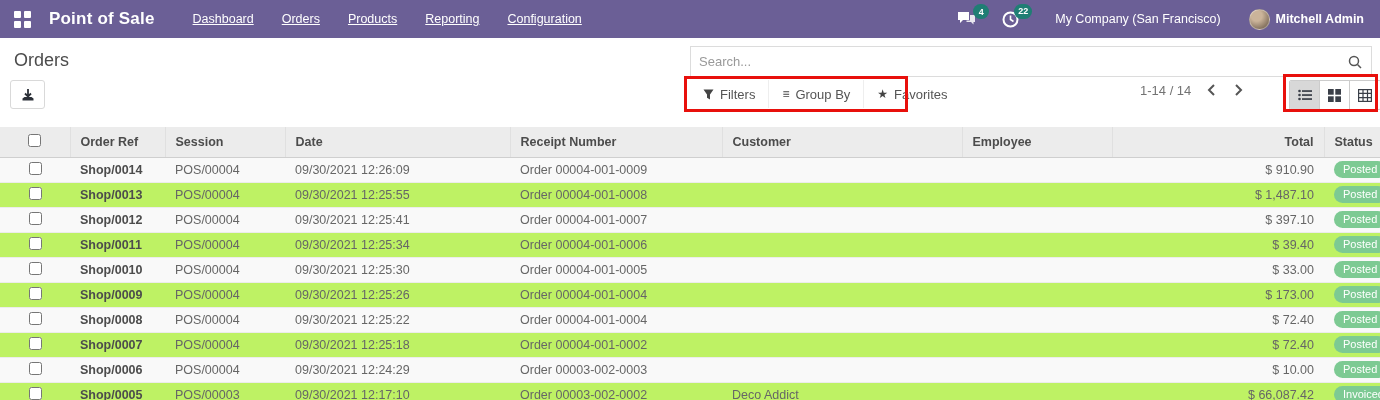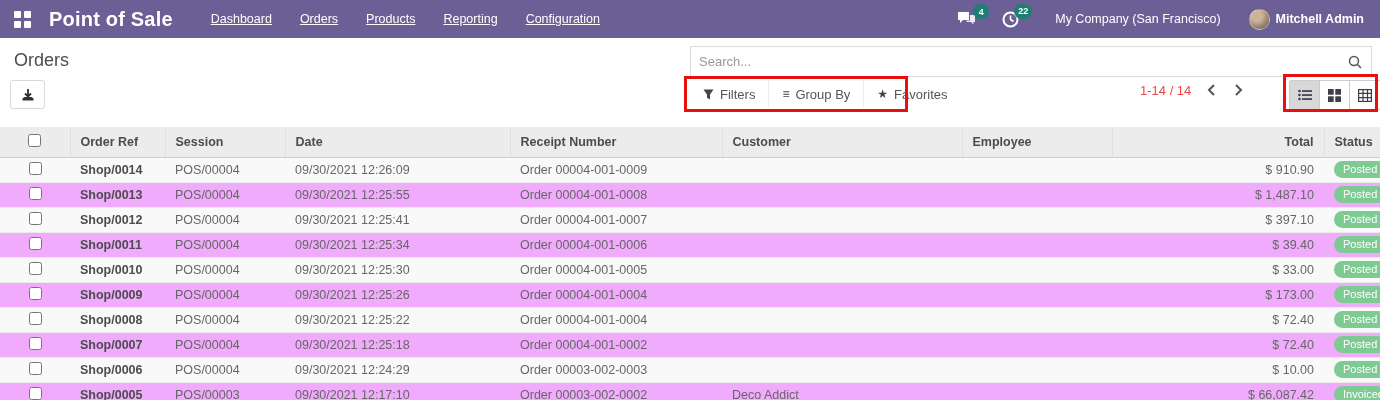--- a/index.html
+++ b/index.html
@@ -7,21 +7,21 @@
   body { font-family: "Liberation Sans", "DejaVu Sans", sans-serif; background: #fff; position: relative; }
 
   
   .topbar {
     position: absolute; left: 0; top: 0; width: 1380px; height: 38px;
     background: #6b5f96; color: #fff; display: flex; align-items: center;
   }
   .apps-icon { width: 17px; height: 17px; margin-left: 14px; display: grid;
     grid-template-columns: 7px 7px; grid-template-rows: 7px 7px; gap: 3px; cursor: pointer; }
   .apps-icon span { background: #fff; border-radius: 1px; }
-  .brand { font-size: 20px; font-weight: bold; margin-left: 18px; letter-spacing: .2px; cursor: pointer; }
+  .brand { font-size: 17px; font-weight: bold; margin-left: 18px; letter-spacing: .2px; cursor: pointer; }
   .menu { display: flex; margin-left: 24px; height: 38px; text-decoration: underline; }
   .menu-item { font-size: 12.5px; padding: 0 14px; display: flex; align-items: center; cursor: pointer; }
 
   .topbar-right { margin-left: auto; display: flex; align-items: center; height: 38px; }
   .systray-icon { position: relative; margin-right: 26px; cursor: pointer; display: flex; align-items: center; }
   .systray-icon svg { display: block; }
   .count-badge {
     position: absolute; top: -7px; right: -13px; min-width: 16px; height: 15px; padding: 0 4px;
     border-radius: 8px; font-size: 9px; font-weight: bold; color: #fff;
     display: flex; align-items: center; justify-content: center;
@@ -49,21 +49,21 @@
 
   .filter-group { position: absolute; left: 690px; top: 80px; height: 28px; display: flex;
     background: #fff; }
   .filter-btn { display: flex; align-items: center; gap: 6px; padding: 0 13px; font-size: 13px;
     color: #555; cursor: pointer; border-right: 1px solid #eee; background: #fff; border-top:0; border-bottom:0; border-left:0;
     font-family: inherit; }
   .filter-btn:last-child { border-right: 0; }
   .glyph-icon { font-size: 12px; color: #444; }
 
   .pager { position: absolute; left: 1140px; top: 82px; display: flex; align-items: center; gap: 14px; }
-  .pager-value { font-size: 13px; color: #ef4444; cursor: pointer; }
+  .pager-value { font-size: 13px; color: #737373; cursor: pointer; }
   .pager-arrow { cursor: pointer; display: flex; align-items: center; padding: 2px; }
 
   .view-switcher { position: absolute; left: 1289px; top: 80px; display: flex;
     border: 1px solid #ccc; border-radius: 2px; overflow: hidden; }
   .vs-btn { width: 30px; height: 28px; background: #fff; display: flex; align-items: center;
     justify-content: center; cursor: pointer; border-right: 1px solid #ccc; }
   .vs-btn:last-child { border-right: 0; }
   .vs-btn.active { background: #d8d8d8; }
 
   
@@ -74,21 +74,21 @@
   
   table { position: absolute; left: 0; top: 127px; width: 1380px; border-collapse: collapse; table-layout: fixed; }
   thead th { background: #ececec; height: 30px; font-size: 12.5px; color: #4c4c4c; text-align: left;
     font-weight: bold; padding: 0 10px; border-bottom: 1px solid #cfcfcf; border-right: 1px solid #e0e0e0;
     cursor: pointer; white-space: nowrap; overflow: hidden; }
   thead th.no-sep { border-right: 0; }
   tbody td { height: 25px; font-size: 12.5px; color: #666; padding: 0 10px;
     border-bottom: 1px solid #ececec; white-space: nowrap; overflow: hidden; }
   tbody tr { cursor: pointer; }
   tbody tr.odd { background: #f9f9f9; }
-  tbody tr.even { background: #f0abfc; }
+  tbody tr.even { background: #bef264; }
   td.cell-ref { font-weight: bold; color: #4c4c4c; }
   th.col-total, td.cell-total { text-align: right; }
   .check-cell { text-align: center; padding: 0; }
   input[type="checkbox"] { width: 13px; height: 13px; accent-color: #fff; cursor: pointer; }
   .badge { display: inline-block; font-size: 11px; color: #fff; padding: 2px 9px;
     border-radius: 10px; line-height: 13px; }
 </style>
 </head>
 <body>
 

